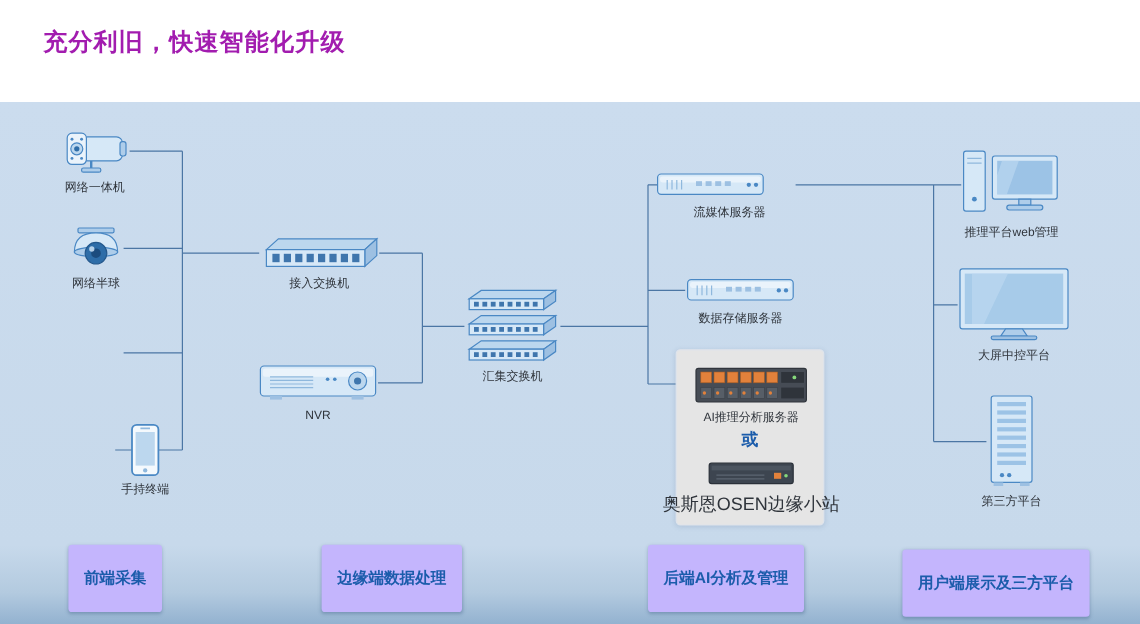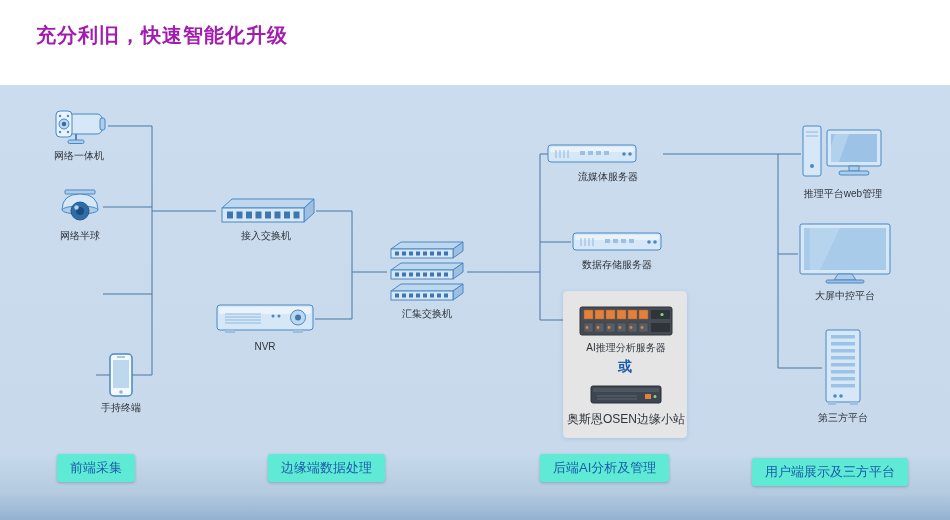--- a/index.html
+++ b/index.html
@@ -10,22 +10,22 @@
   .canvas { position:absolute; left:0; top:85px; width:950px; height:435px;
             background:linear-gradient(180deg,#cbdcee 0%,#c7d9eb 85%,#b3cadf 94%,#93b2d0 100%); }
   .wires { position:absolute; left:0; top:0; width:950px; height:520px; pointer-events:none; }
   .device { position:absolute; display:flex; flex-direction:column; align-items:center; }
   .device .icon { display:flex; justify-content:center; }
   .device-label { font-size:10px; color:#2f343b; margin-top:3px; white-space:nowrap; text-align:center; }
   .group-box { position:absolute; left:563px; top:291px; width:124px; height:147px; background:#e5e5e5;
                border:1px solid #dfe4ec; border-radius:4px; box-shadow:0 1px 4px rgba(70,100,140,.18); }
   .or-label { position:absolute; left:0; top:66px; width:100%; text-align:center; font-size:14px;
               font-weight:bold; color:#1b5cab; }
-  .section-label { position:absolute; background:#5eead4; color:#1b5cab; font-weight:normal; font-size:13px;
-                   padding:5px 13px; border-radius:3px; box-shadow:0 1px 3px rgba(50,80,120,.35); white-space:nowrap; }
+  .section-label { position:absolute; background:#c4b5fd; color:#1b5cab; font-weight:bold; font-size:13px;
+                   padding:19px 13px; border-radius:3px; box-shadow:0 1px 3px rgba(50,80,120,.35); white-space:nowrap; }
 </style>
 </head>
 <body>
 
 <div class="page">
 
   <div class="title">充分利旧，快速智能化升级</div>
 
   <div class="canvas"></div>
 
@@ -237,21 +237,21 @@
       <span class="icon">
         <svg width="74" height="26" viewBox="0 0 74 26">
           <rect x="2" y="4" width="70" height="17" rx="2" fill="#3d4550" stroke="#2a3039"></rect>
           <rect x="4" y="6" width="66" height="4" fill="#4c5560"></rect>
           <line x1="8" y1="14" x2="48" y2="14" stroke="#5c6672"></line>
             <line x1="8" y1="17" x2="48" y2="17" stroke="#5c6672"></line>
           <rect x="56" y="12" width="6" height="5" fill="#e2813b"></rect>
           <circle cx="66" cy="14.5" r="1.5" fill="#86d97b"></circle>
         </svg>
       </span>
-      <span class="device-label" style="font-size:12px;">奥斯恩OSEN边缘小站</span>
+      <span class="device-label" style="font-size:15px;">奥斯恩OSEN边缘小站</span>
     </div>
   </div>
 
   <div class="device" style="left:801px; top:122px; width:84px;">
     <span class="icon">
       <svg width="84" height="62" viewBox="0 0 84 62">
         <rect x="2" y="4" width="18" height="50" rx="2" fill="#d6e8f7" stroke="#4a88c4"></rect>
         <line x1="5" y1="10" x2="17" y2="10" stroke="#8fb8dd"></line>
           <line x1="5" y1="14" x2="17" y2="14" stroke="#8fb8dd"></line>
         <circle cx="11" cy="44" r="2" fill="#4a88c4"></circle>

